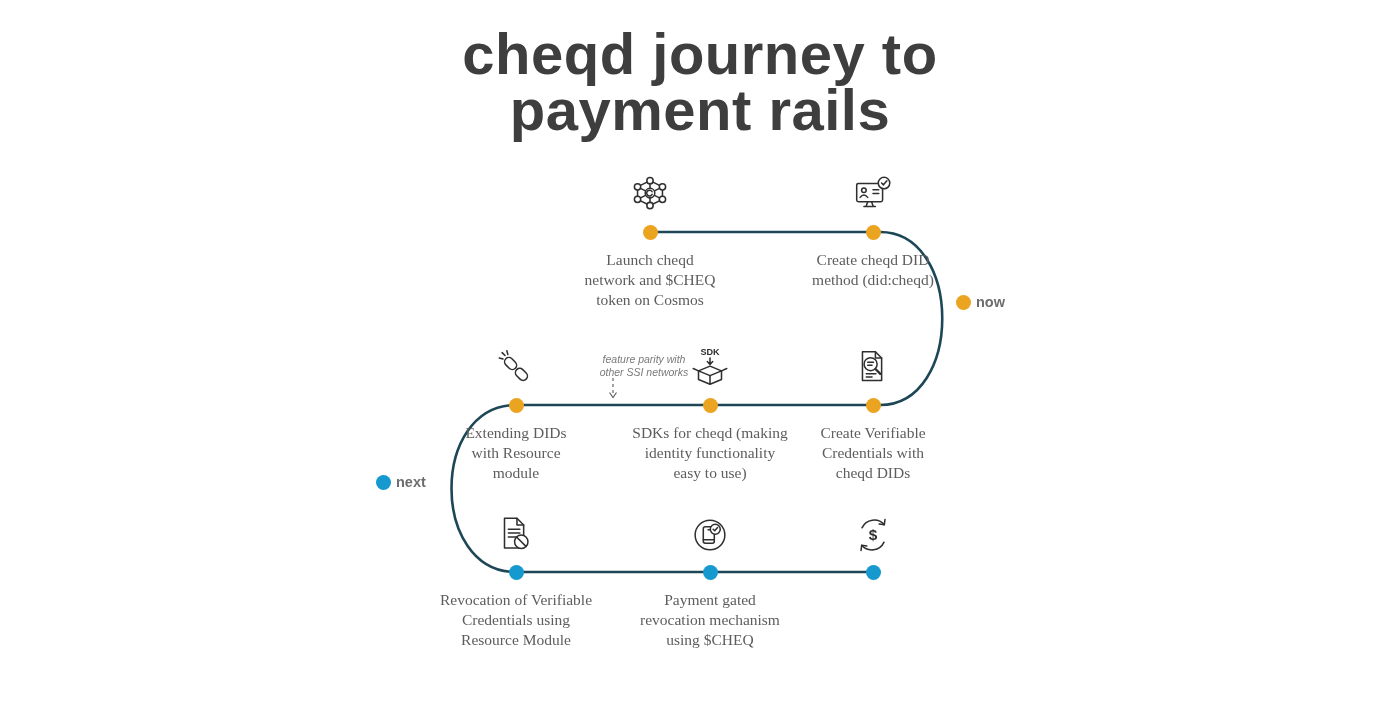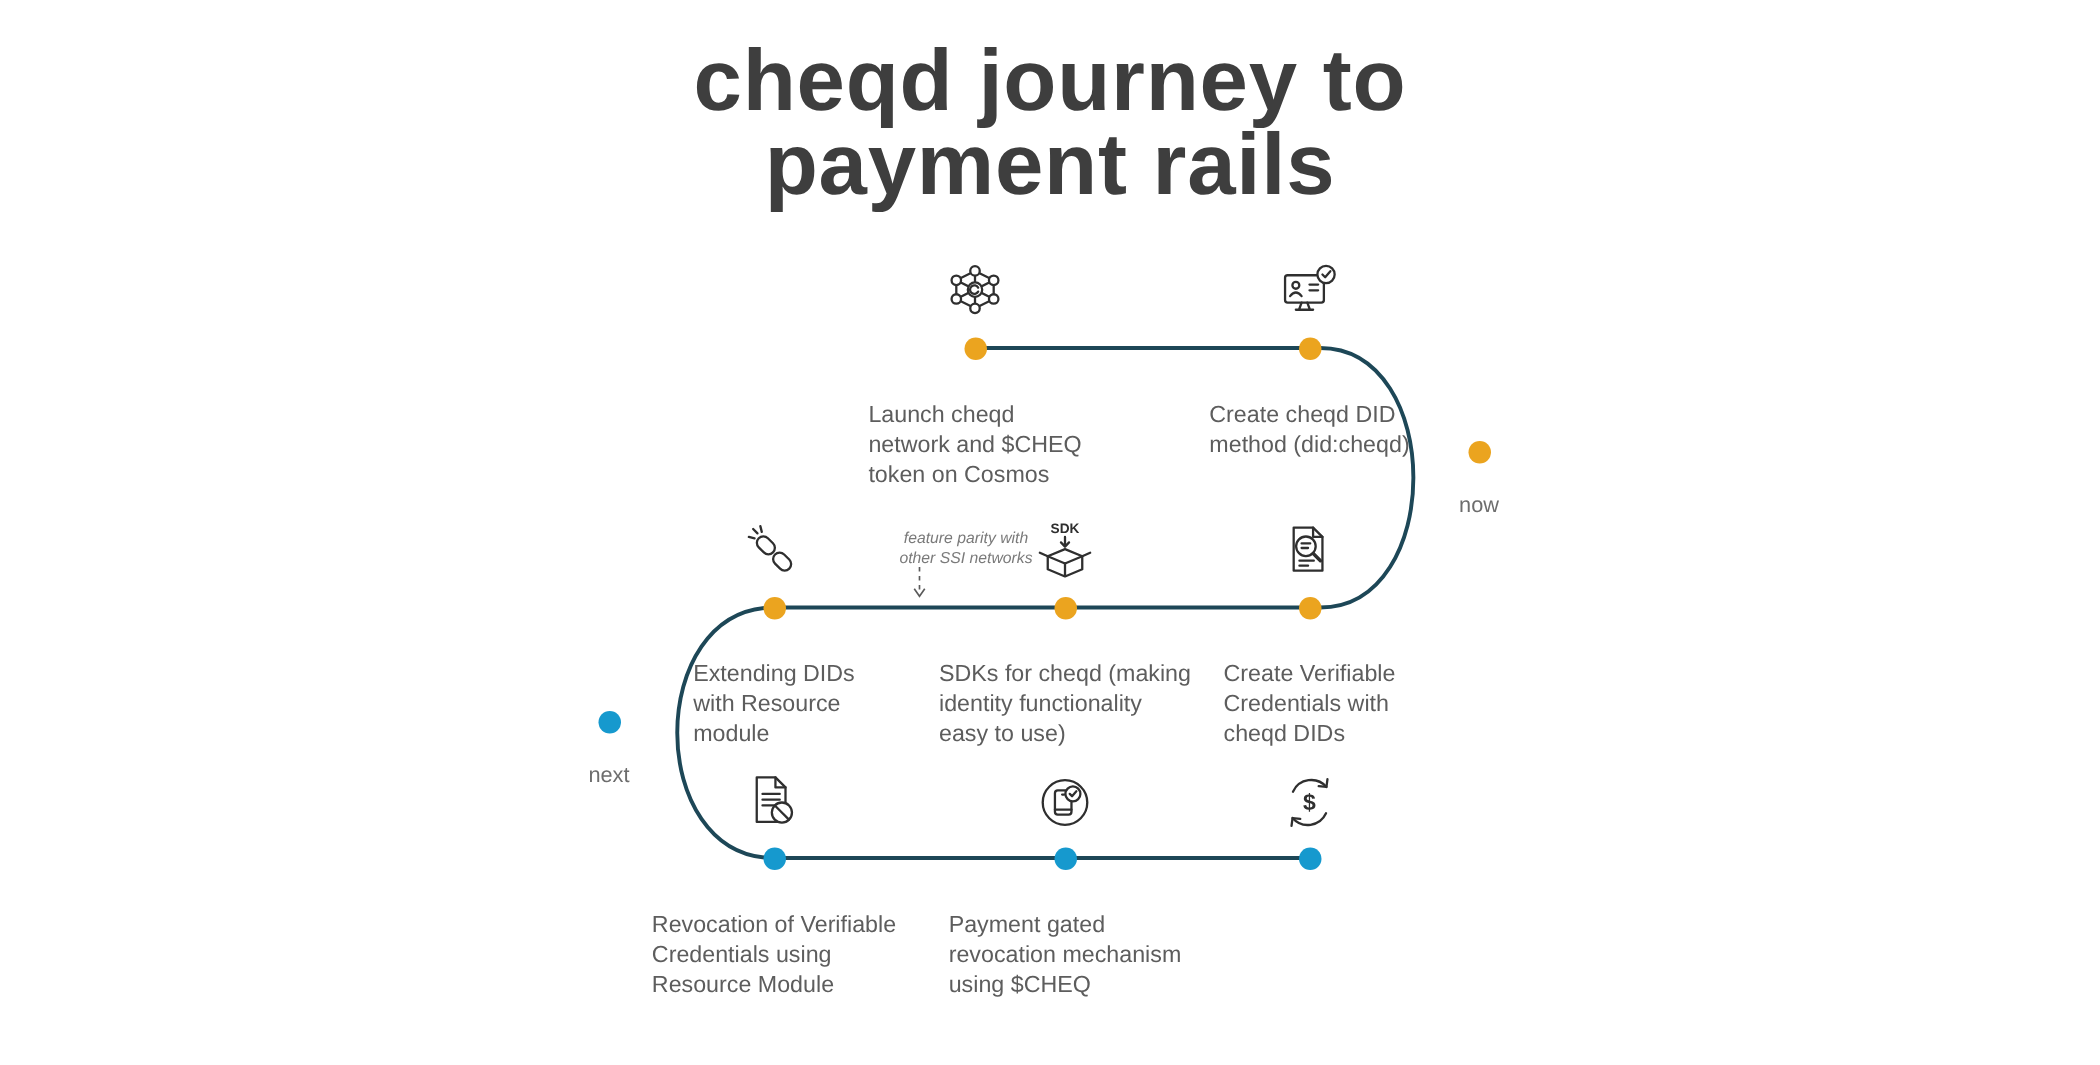--- a/index.html
+++ b/index.html
@@ -47,51 +47,53 @@
   .dot {
     width: 15px;
     height: 15px;
     border-radius: 50%;
     display: block;
     flex: 0 0 auto;
   }
   .dot.now  { background: #EBA41F; }
   .dot.next { background: #1699CE; }
   .milestone .label {
-    margin-top: 27px;
+    margin-top: 10px;
     font-size: 15.5px;
     line-height: 20px;
     color: #5d5d5d;
-    text-align: left;
+    text-align: center;
     white-space: pre-line;
+    font-family: Liberation Serif, serif;
   }
   
   .pos-r1c1 { left: 545px; top: 172px; }
   .pos-r1c2 { left: 768px; top: 172px; }
   .pos-r2c1 { left: 411px; top: 345px; }
   .pos-r2c2 { left: 605px; top: 345px; }
   .pos-r2c3 { left: 768px; top: 345px; }
   .pos-r3c1 { left: 411px; top: 512px; }
   .pos-r3c2 { left: 605px; top: 512px; }
   .pos-r3c3 { left: 768px; top: 512px; }
 
   .legend {
     position: absolute;
     width: 60px;
     display: flex;
-    flex-direction: column;
+    flex-direction: row;
     align-items: center;
-    gap: 20px;
+    gap: 5px;
+    font-weight: bold;
   }
   .legend .legend-label {
     font-size: 14.5px;
     color: #6d6d6d;
   }
   .legend.now-legend  { left: 956px; top: 294px; }
-  .legend.next-legend { left: 376px; top: 474px; justify-content: center; }
+  .legend.next-legend { left: 376px; top: 474px; }
 
   .annotation {
     position: absolute;
     left: 579px;
     top: 353px;
     width: 130px;
     text-align: center;
     font-style: italic;
     font-size: 10.5px;
     line-height: 13px;

